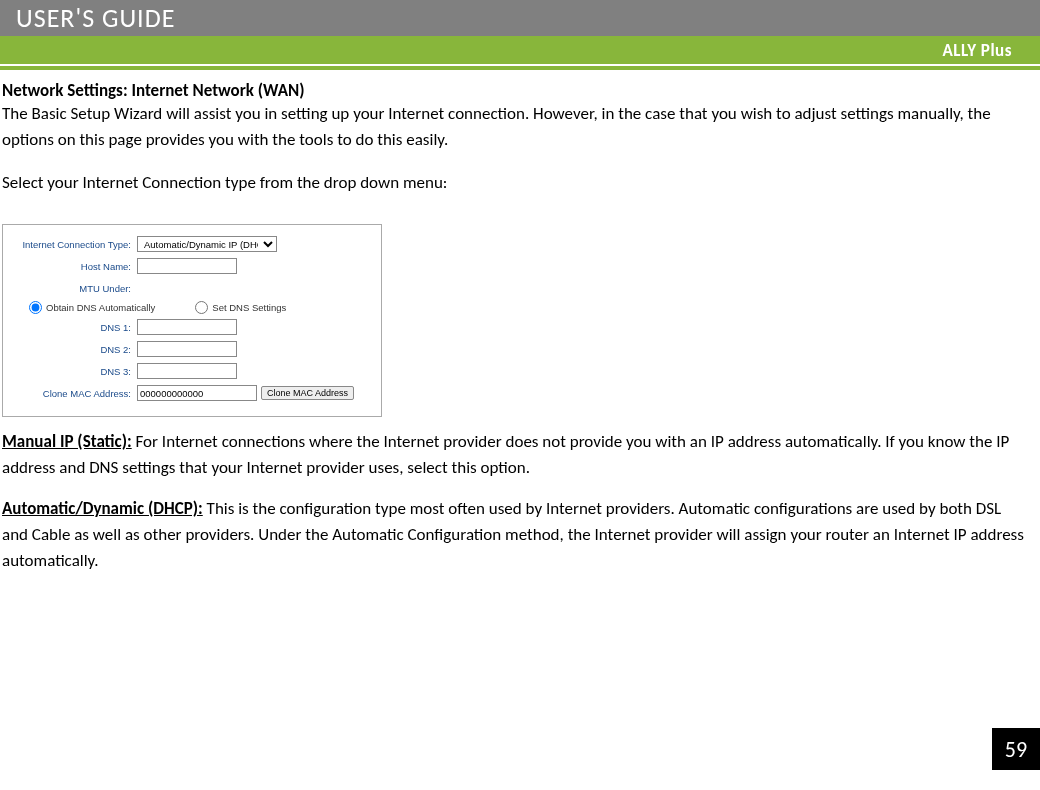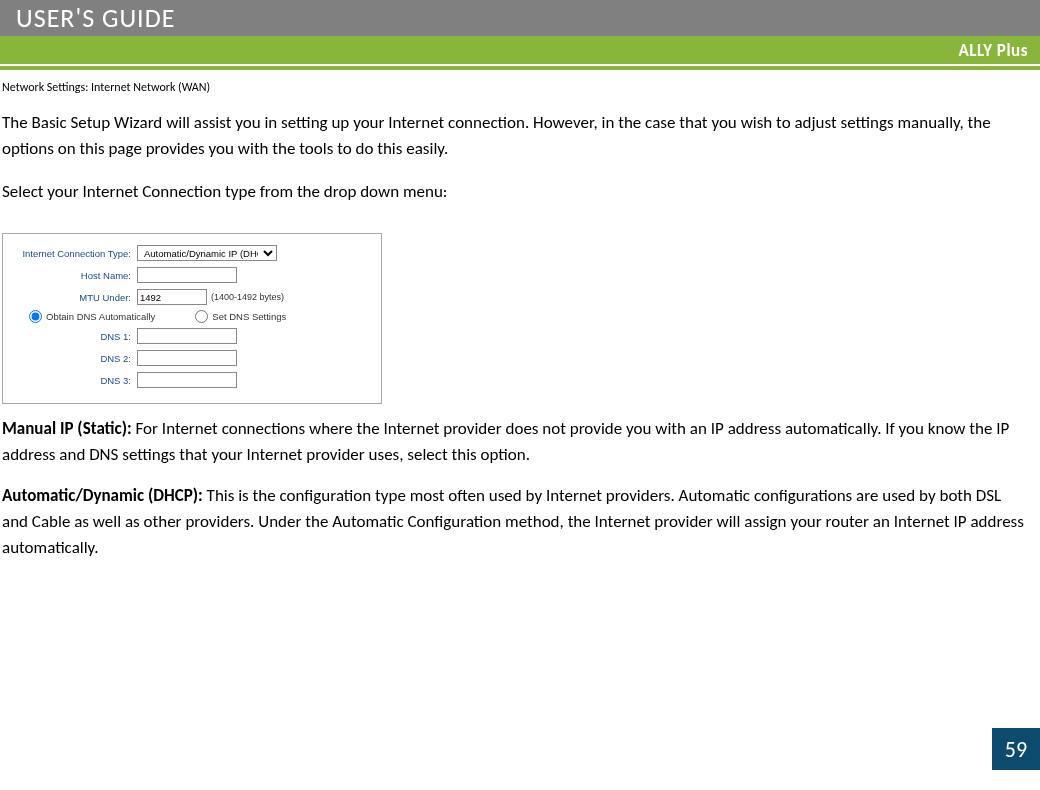--- a/index.html
+++ b/index.html
@@ -24,38 +24,37 @@
       font-size: 26px;
       letter-spacing: 1px;
       font-weight: 300;
     }
     .green-bar {
       background: #88b63b;
       height: 28px;
       display: flex;
       align-items: center;
       justify-content: flex-end;
-      padding-right: 12px;
+      padding-right: 28px;
       color: #fff;
       font-weight: bold;
       font-size: 17px;
       letter-spacing: 0.5px;
     }
     .green-bar-bottom {
       background: #88b63b;
       height: 4px;
       margin-top: 2px;
     }
     .content {
       padding: 10px 12px 0 2px;
     }
     .section-title {
-      font-weight: normal;
-      font-size: 12px;
-      margin-bottom: 16px;
+      font-weight: bold;
+      font-size: 17px;
     }
     .two-col {
       display: flex;
       gap: 12px;
       margin-bottom: 12px;
       flex-direction: column;
     }
     .left-text {
       flex: 1;
       line-height: 1.55;
@@ -111,26 +110,26 @@
     .panel-button {
       font-size: 9px;
       padding: 1px 5px;
       border: 1px solid #888;
       background: #eee;
       border-radius: 2px;
       cursor: pointer;
     }
     .mtu-note { font-size: 9px; color: #333; }
     .body-para { line-height: 1.55; margin-bottom: 14px; }
-    .bold { font-weight: bold; }
+    .bold { font-weight: bold; text-decoration: underline; }
     .page-number-box {
       position: absolute;
       right: 0;
       bottom: 20px;
-      background: #0c4a6e;
+      background: #000000;
       color: #fff;
       width: 48px;
       height: 42px;
       display: flex;
       align-items: center;
       justify-content: center;
       font-size: 22px;
     }
   </style>
 </head>
@@ -163,24 +162,20 @@
         </div>
       </div>
       <div class="panel-row">
         <div class="panel-label">Host Name:</div>
         <div class="panel-field">
           <input type="text" class="med" value="" style="">
         </div>
       </div>
       <div class="panel-row">
         <div class="panel-label">MTU Under:</div>
-        <div class="panel-field">
-          <input type="text" class="short" value="1492" style="">
-          <span class="mtu-note">(1400-1492 bytes)</span>
-        </div>
       </div>
       <div class="dns-radio-row">
         <label>
           <input type="radio" name="dnsmode" checked="" style="">
           <span>Obtain DNS Automatically</span>
         </label>
         <label>
           <input type="radio" name="dnsmode" style="">
           <span>Set DNS Settings</span>
         </label>
@@ -196,20 +191,27 @@
         <div class="panel-field">
             <input type="text" class="med" value="" style="">
           </div>
       </div>
       <div class="panel-row">
         <div class="panel-label">DNS 3:</div>
         <div class="panel-field">
             <input type="text" class="med" value="" style="">
           </div>
       </div>
+      <div class="panel-row">
+        <div class="panel-label">Clone MAC Address:</div>
+        <div class="panel-field">
+          <input type="text" class="long" value="000000000000" style="">
+          <button class="panel-button">Clone MAC Address</button>
+        </div>
+      </div>
     </div>
   </div>
 
   <div class="body-para">
     <span class="bold">Manual IP (Static):</span><span> For Internet connections where the Internet provider does not provide you with an IP address automatically. If you know the IP address and DNS settings that your Internet provider uses, select this option.</span>
   </div>
 
   <div class="body-para">
     <span class="bold">Automatic/Dynamic (DHCP):</span><span> This is the configuration type most often used by Internet providers. Automatic configurations are used by both DSL and Cable as well as other providers. Under the Automatic Configuration method, the Internet provider will assign your router an Internet IP address automatically.</span>
   </div>

